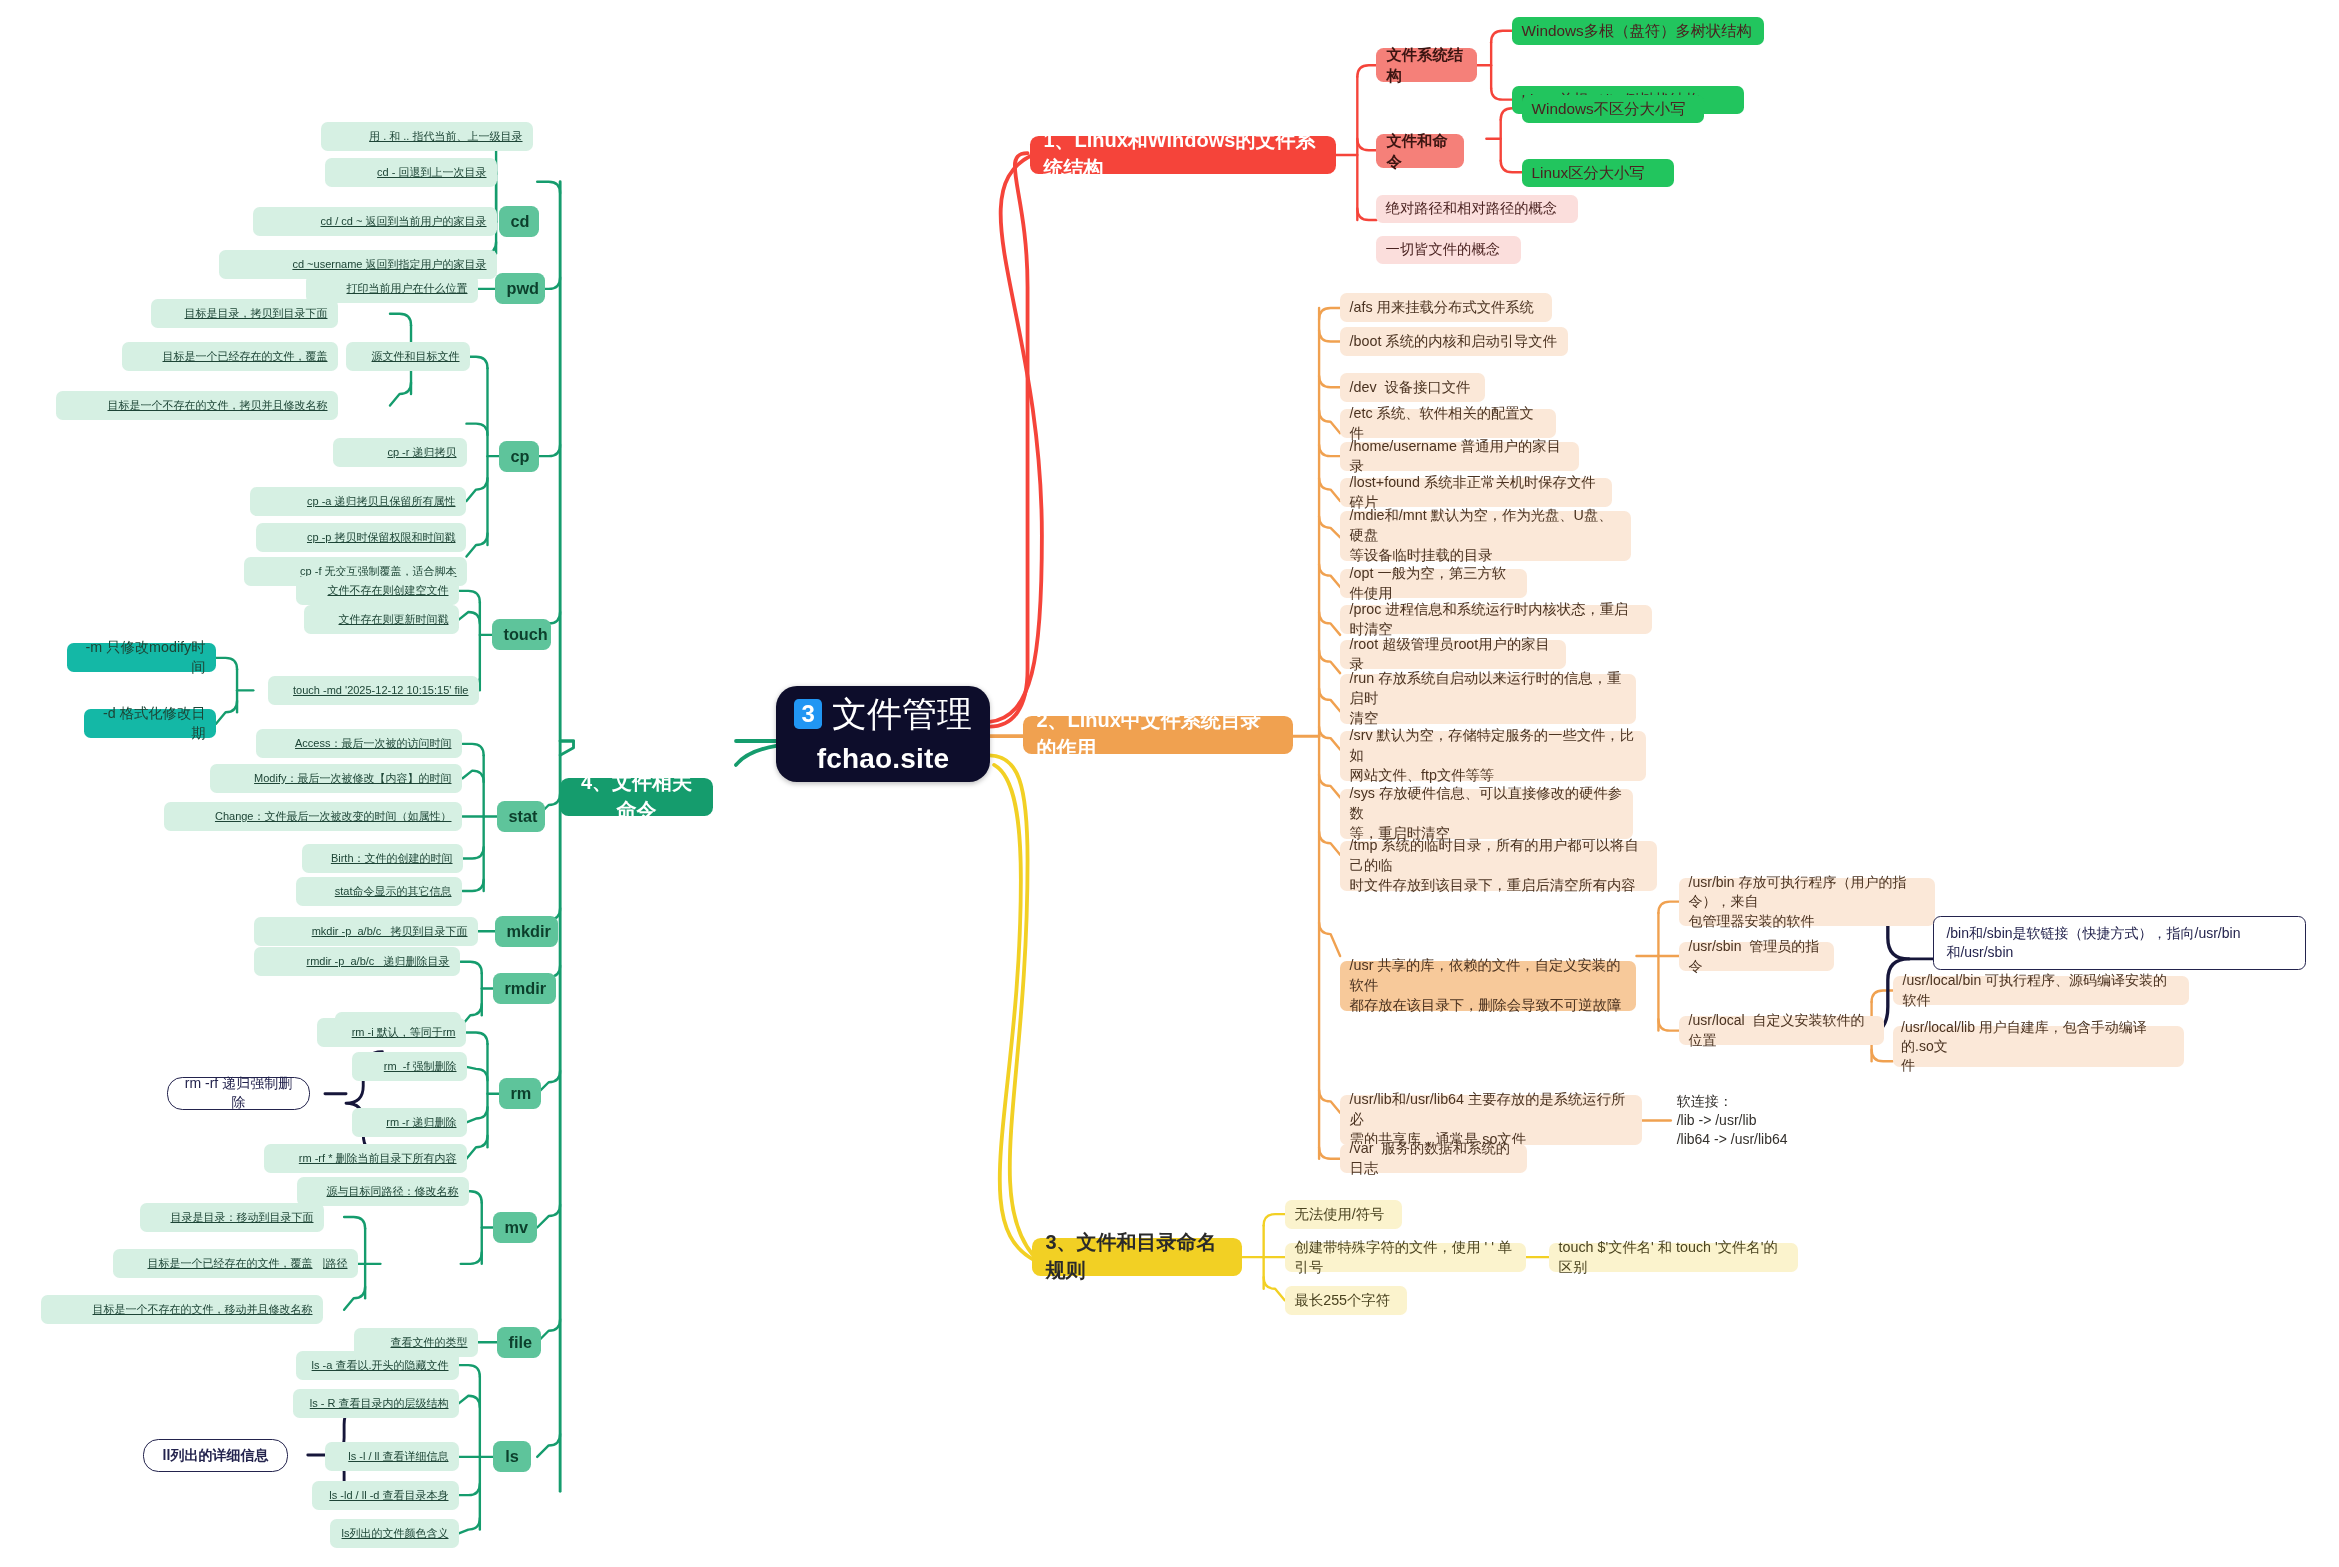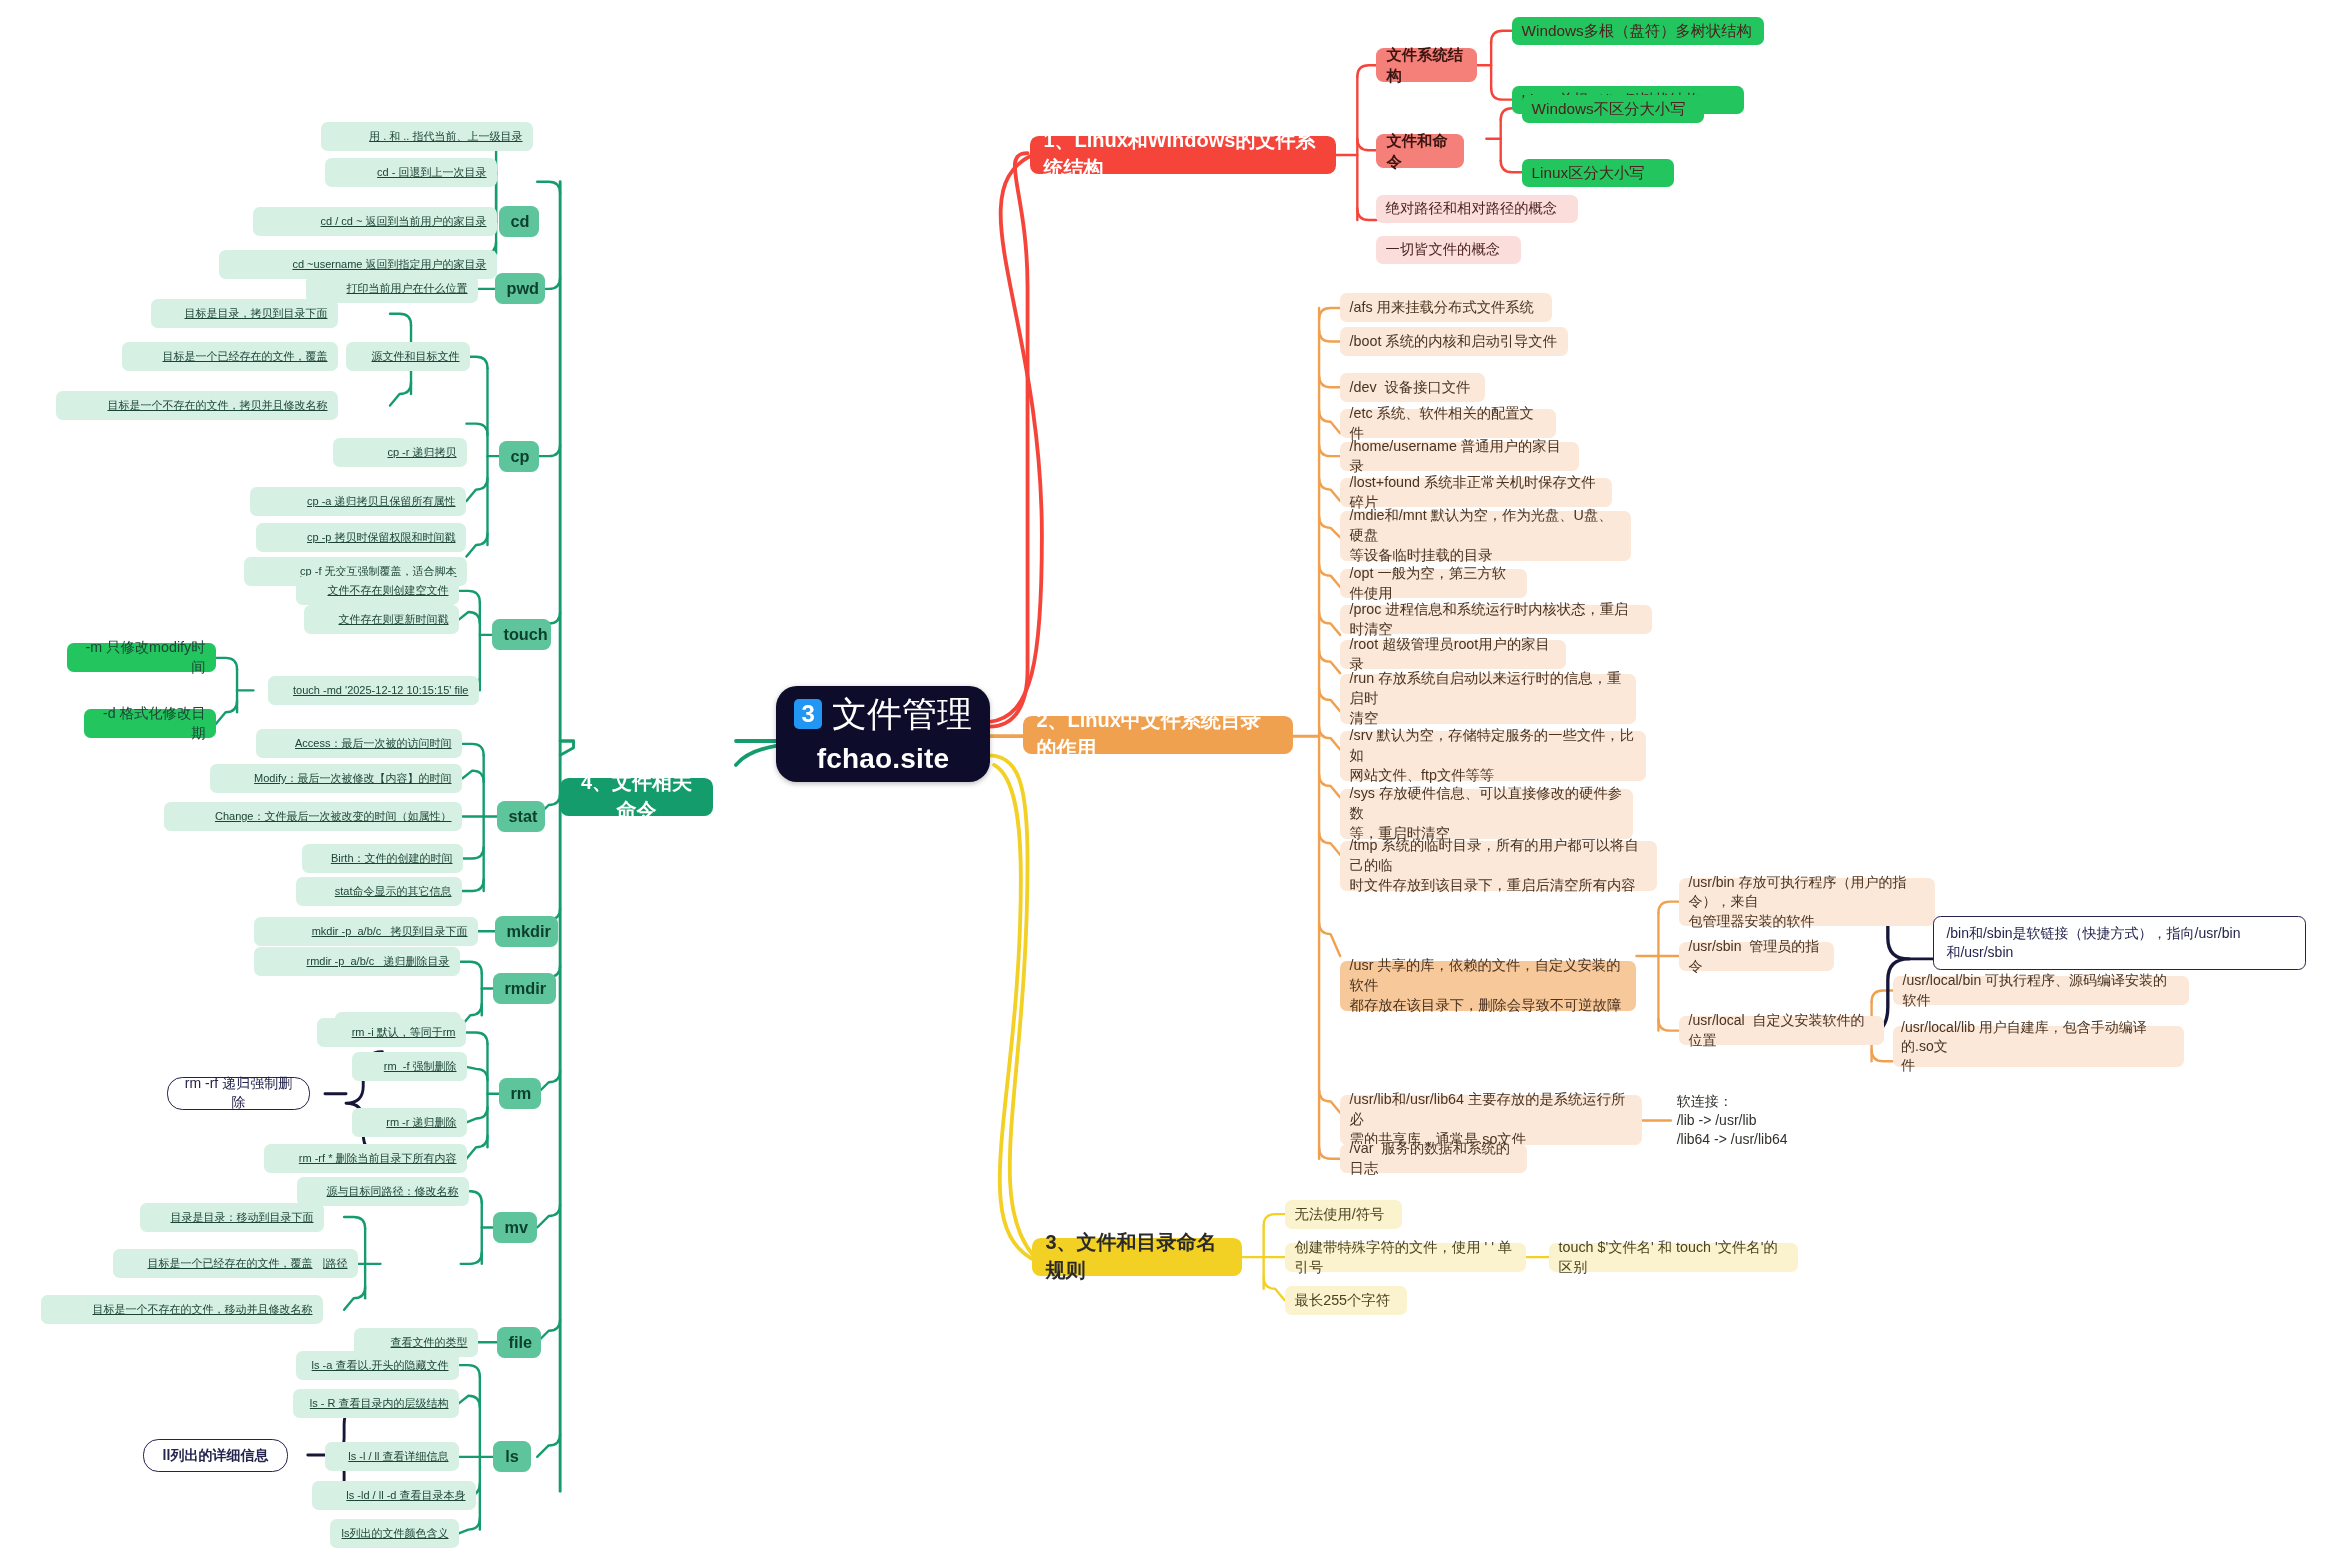--- a/index.html
+++ b/index.html
@@ -39,21 +39,21 @@
   .o4{background:#fbe8d8;color:#4a3220;font-size:14px;padding:5.7px 9.6px;border-radius:6.7px;}
   .plain{background:transparent;color:#33302c;font-size:14px;padding:3.8px 5.7px;}
 
   
   .y3{background:#fbf3cd;color:#4a4320;font-size:14.3px;padding:5.7px 9.6px;border-radius:6.7px;}
 
   
   .g2{background:#5ec49b;color:#0c3f2c;font-weight:700;font-size:16.3px;
       border-radius:7.6px;padding:5.7px 11.5px;justify-content:center;}
   .g3{background:#d6f0e3;color:#1d4536;font-size:11px;padding:5.7px 10.5px;border-radius:6.7px;text-decoration:underline;}
-  .g4{background:#22c55e;color:#1d4536;font-size:14.3px;padding:5.7px 10.5px;border-radius:6.7px;}
+  .g4{background:#14b8a6;color:#1d4536;font-size:14.3px;padding:5.7px 10.5px;border-radius:6.7px;}
   .right-al{justify-content:flex-end;text-align:right;}
   .right-al .nd-text{text-align:right;}
 
   
   .outline{background:#ffffff;border:1.9px solid #23234d;color:#23234d;
            border-radius:15.3px;font-size:14px;padding:6.7px 12.4px;justify-content:center;}
   .outline.sq{border-radius:7.6px;}
 </style>
 </head>
 <body>
@@ -533,21 +533,21 @@
     </div>
 <div class="node g3 right-al" style="left:296px;top:1351px;width:163px;height:29px;">
       <span class="nd-text">ls -a 查看以.开头的隐藏文件</span>
     </div>
 <div class="node g3 right-al" style="left:293px;top:1389px;width:166px;height:29px;">
       <span class="nd-text">ls - R 查看目录内的层级结构</span>
     </div>
 <div class="node g3 right-al" style="left:325px;top:1442px;width:134px;height:29px;">
       <span class="nd-text">ls -l / ll 查看详细信息</span>
     </div>
-<div class="node g3 right-al" style="left:312px;top:1481px;width:164px;height:29px;">
+<div class="node g3 right-al" style="left:312px;top:1481px;width:147px;height:29px;">
       <span class="nd-text">ls -ld / ll -d 查看目录本身</span>
     </div>
 <div class="node g3 right-al" style="left:330px;top:1519px;width:129px;height:29px;">
       <span class="nd-text">ls列出的文件颜色含义</span>
     </div>
 <div class="node outline" style="left:143px;top:1439px;width:145px;height:32.5px;font-weight:bold;">
       <span class="nd-text" style="text-align:center;">ll列出的详细信息</span>
     </div>
 
 </div>

